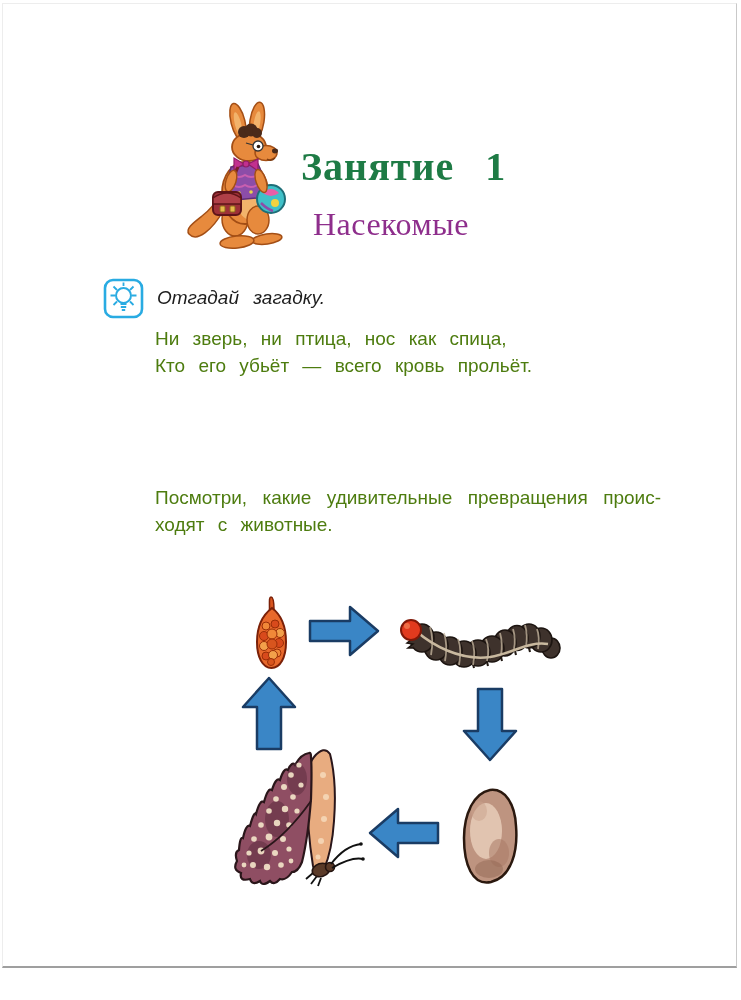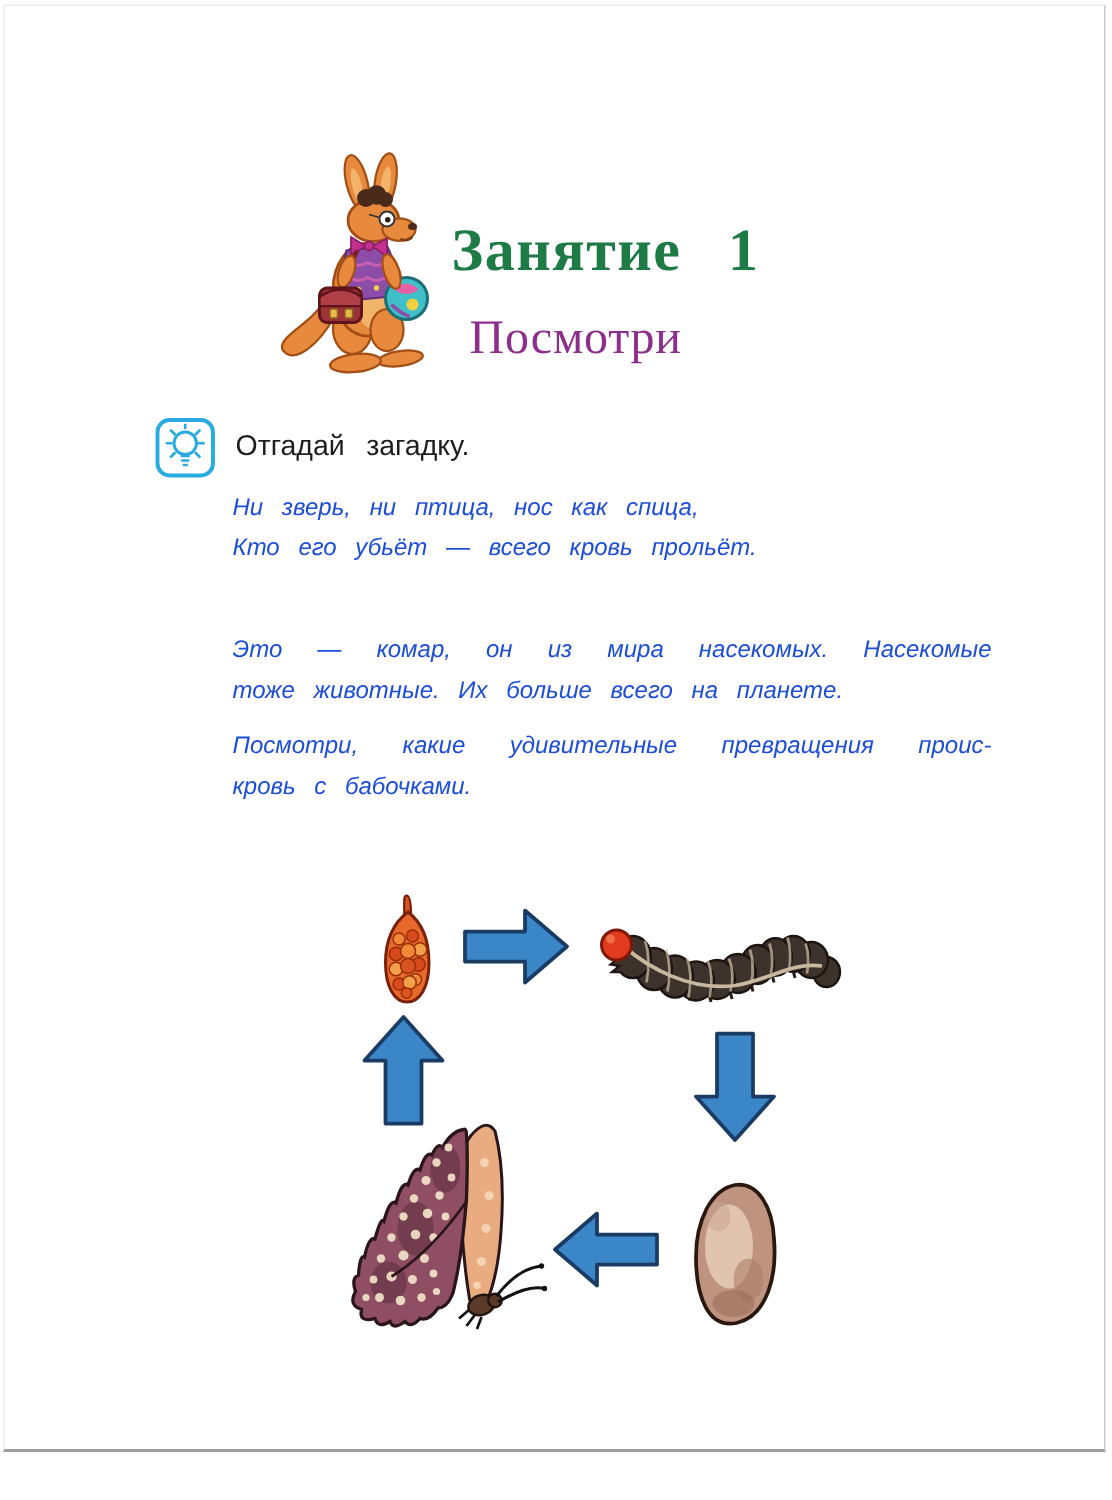--- a/index.html
+++ b/index.html
@@ -19,24 +19,24 @@
     font-family:"Liberation Serif", serif; font-weight:bold;
     font-size:40px; color:#1E7B45; letter-spacing:1px; word-spacing:20px;
   }
   .lesson-title {
     position:absolute; left:313px; top:206px;
     font-family:"Liberation Serif", serif;
     font-size:32px; color:#8E2E8C; letter-spacing:0.5px;
   }
   .kangaroo { position:absolute; left:183px; top:101px; }
 
-  .task-row { position:absolute; left:103px; top:278px; display:flex; align-items:flex-start; }
+  .task-row { position:absolute; left:103px; top:278px; display:flex; align-items:flex-start;font-style:italic; }
   .task-label { margin-left:13px; padding-top:9px; font-size:19px; color:#1d1d1d; word-spacing:9px; }
 
-  .textblock { position:absolute; left:155px; width:506px; font-size:16px; line-height:27px; color:#1d4ed8;font-style:italic; }
+  .textblock { position:absolute; left:155px; width:506px; font-size:19px; line-height:27px; color:#4d7c0f; }
   .riddle { top:325px; }
   .para1  { top:420px; }
   .para2  { top:484px; }
   .line   { word-spacing:8px; white-space:nowrap; }
   .line.just { white-space:normal; word-spacing:normal; text-align:justify; text-align-last:justify; }
 
   .diagram { position:absolute; left:0; top:0; }
   .abs { position:absolute; }
 </style>
 </head>
@@ -98,45 +98,41 @@
 
     <circle cx="88" cy="98" r="14" fill="#3FC0C8" stroke="#1E6E78" stroke-width="2"></circle>
     <path d="M80 92 Q 88 84 96 92 Q 88 98 80 92 Z" fill="#E85FA8"></path>
     <circle cx="92" cy="102" r="4" fill="#F2D23E"></circle>
     <path d="M78 102 Q 84 108 90 110" stroke="#8E4DA8" stroke-width="2.5" fill="none"></path>
 
     <ellipse cx="78" cy="80" rx="5" ry="12" fill="#E78A3D" stroke="#A34E15" stroke-width="1.4" transform="rotate(-18 78 80)"></ellipse>
   </svg>
 
   <div class="lesson-label">Занятие 1</div>
-  <div class="lesson-title">Посмотри</div>
+  <div class="lesson-title">Насекомые</div>
 
   <div class="task-row">
     <svg width="41" height="41" viewBox="0 0 41 41">
       <rect x="2" y="2" width="37" height="37" rx="8" fill="#ffffff" stroke="#29ABE2" stroke-width="2.6"></rect>
       <circle cx="20.5" cy="17.5" r="7.5" fill="#ffffff" stroke="#29ABE2" stroke-width="2"></circle>
       <path d="M17.5 26 h6 M17.8 29 h5.4 M18.8 32 h3.4" stroke="#29ABE2" stroke-width="1.8" fill="none"></path>
       <path d="M20.5 8 V 4.5 M27 12 l3.5 -3.5 M14 12 l-3.5 -3.5 M29 17.5 h4.5 M12 17.5 H 7.5 M27 23.5 l3.5 3.5 M14 23.5 l-3.5 3.5" stroke="#29ABE2" stroke-width="1.8"></path>
     </svg>
     <div class="task-label">Отгадай загадку.</div>
   </div>
 
   <div class="textblock riddle">
     <div class="line">Ни зверь, ни птица, нос как спица,</div>
     <div class="line">Кто его убьёт — всего кровь прольёт.</div>
   </div>
 
-  <div class="textblock para1">
-    <div class="line just">Это — комар, он из мира насекомых. Насекомые</div>
-    <div class="line">тоже животные. Их больше всего на планете.</div>
-  </div>
 
   <div class="textblock para2">
     <div class="line just">Посмотри, какие удивительные превращения проис-</div>
-    <div class="line">кровь с бабочками.</div>
+    <div class="line">ходят с животные.</div>
   </div>
 
   <div class="diagram">
 
     <svg class="abs" style="left:252px; top:595px;" width="40" height="78" viewBox="0 0 40 78">
       <path d="M19 2 C 21 2, 22 6, 22 15 L 17.5 15 C 17.5 6, 17 2, 19 2 Z" fill="#D8551E" stroke="#7A2008" stroke-width="1.5"></path>
       <path d="M20 13 C 28 19, 34 29, 34 47 C 34 63, 28 73, 19.5 73 C 10.5 73, 5 62, 5 47 C 5 29, 12 19, 20 13 Z" fill="#E8692C" stroke="#7A2008" stroke-width="2"></path>
       <g stroke="#9A2E08" stroke-width="1">
         <circle cx="14" cy="31" r="4" fill="#F08838"></circle>
           <circle cx="23" cy="29" r="4" fill="#D84A1C"></circle>

